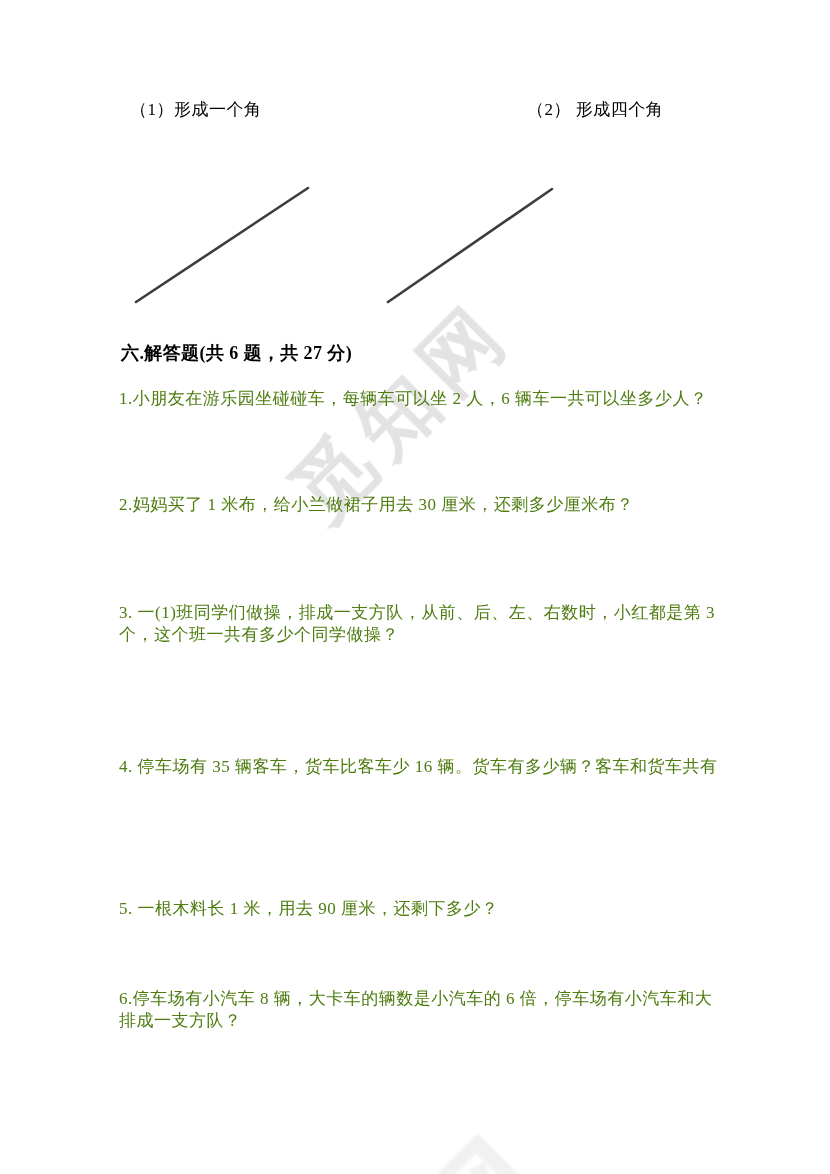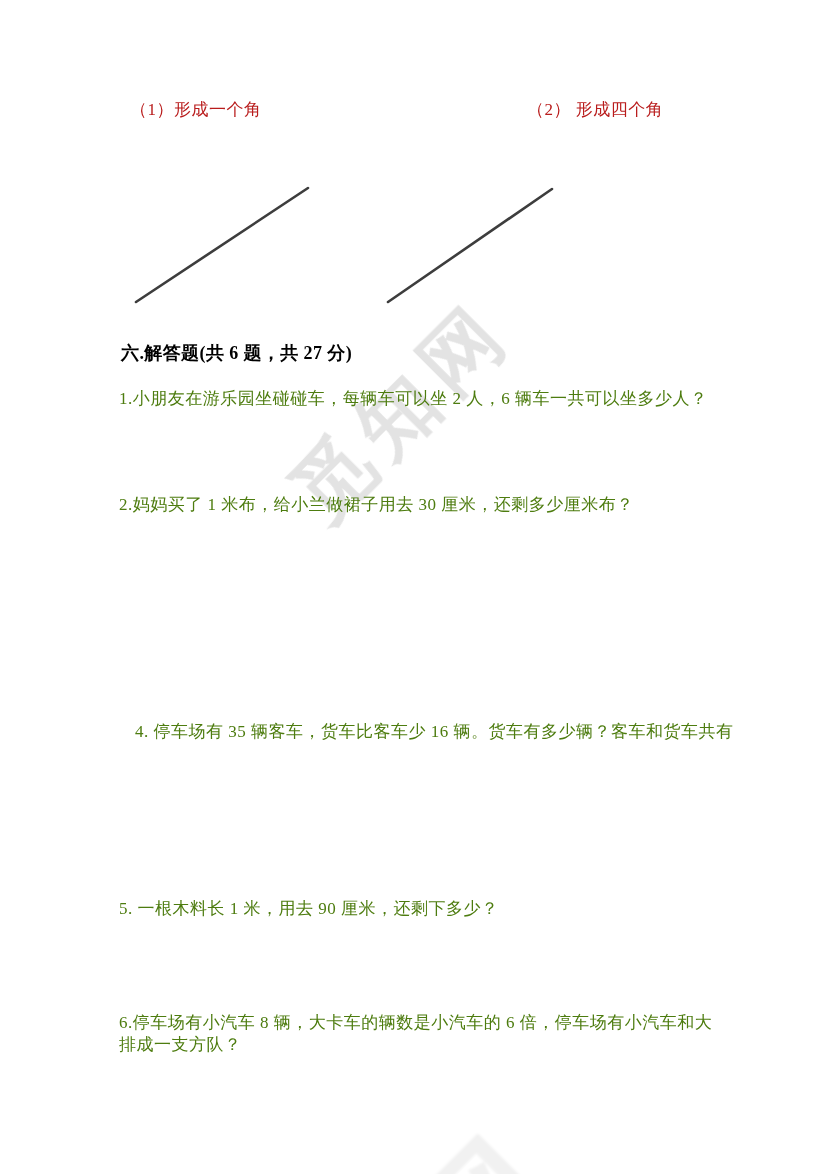--- a/index.html
+++ b/index.html
@@ -45,21 +45,21 @@
     pointer-events: none;
   }
 
   
   .sub-label {
     position: absolute;
     top: 99px;
     font-size: 17px;
     line-height: 22px;
     letter-spacing: 0.5px;
-    color: #b91c1c;
+    color: #000000;
     white-space: nowrap;
   }
   .sub-label-1 { left: 130px; }
   .sub-label-2 { left: 527px; text-align: right; }
 
   
   .figure-lines {
     position: absolute;
     left: 0;
     top: 0;
@@ -91,23 +91,23 @@
     width: 660px;
     font-size: 17px;
     line-height: 22px;
     letter-spacing: 0.5px;
     color: #4d7c0f;
   }
   .qline { white-space: nowrap; }
   .q1 { top: 388px; }
   .q2 { top: 494px; }
   .q3 { top: 602px; }
-  .q4 { top: 721px; margin-left: 16px; }
+  .q4 { top: 756px; }
   .q5 { top: 898px; }
-  .q6 { top: 988px; margin-top: 24px; }
+  .q6 { top: 988px; }
 </style>
 </head>
 <body>
 
 <div class="page">
 
   <div class="watermark-main">觅知网</div>
   <div class="watermark-bottom">网</div>
 
   <div class="sub-label sub-label-1">（1）形成一个角</div>
@@ -121,20 +121,24 @@
   <div class="section-title">六.解答题(共 6 题，共 27 分)</div>
 
   <div class="question q1">
     <div class="qline">1.小朋友在游乐园坐碰碰车，每辆车可以坐 2 人，6 辆车一共可以坐多少人？</div>
   </div>
 
   <div class="question q2">
     <div class="qline">2.妈妈买了 1 米布，给小兰做裙子用去 30 厘米，还剩多少厘米布？</div>
   </div>
 
+  <div class="question q3">
+    <div class="qline">3. 一(1)班同学们做操，排成一支方队，从前、后、左、右数时，小红都是第 3</div>
+    <div class="qline">个，这个班一共有多少个同学做操？</div>
+  </div>
 
   <div class="question q4">
     <div class="qline">4. 停车场有 35 辆客车，货车比客车少 16 辆。货车有多少辆？客车和货车共有</div>
   </div>
 
   <div class="question q5">
     <div class="qline">5. 一根木料长 1 米，用去 90 厘米，还剩下多少？</div>
   </div>
 
   <div class="question q6">

